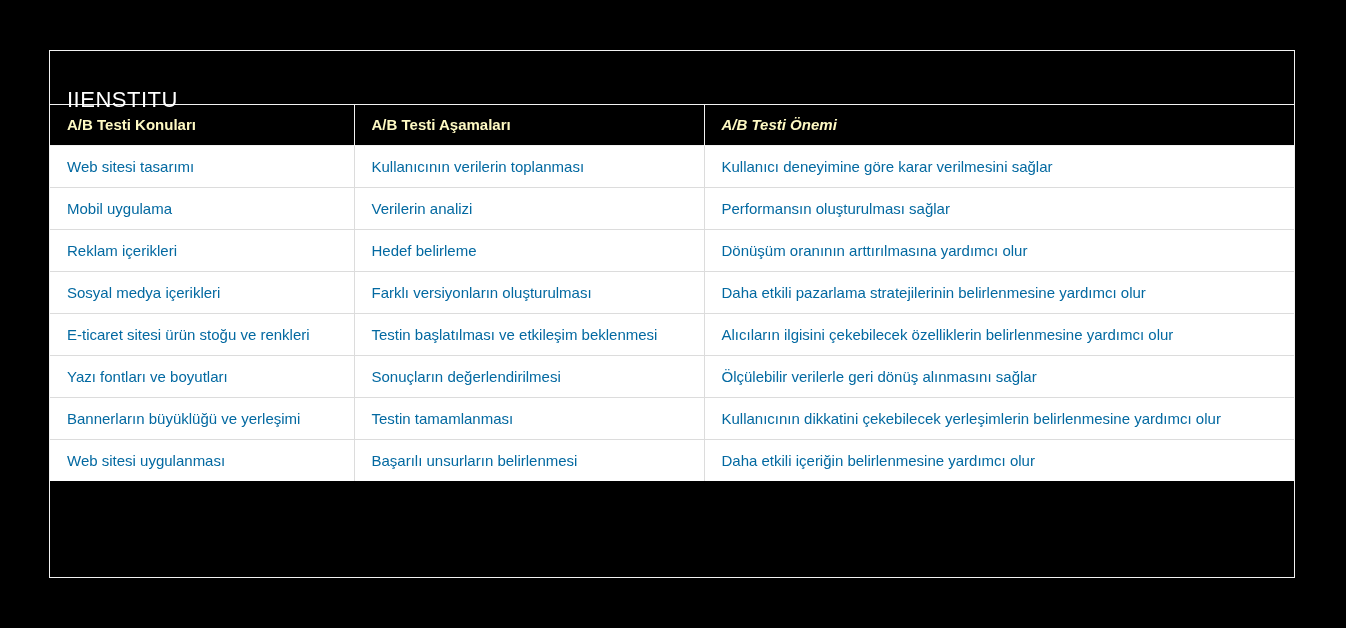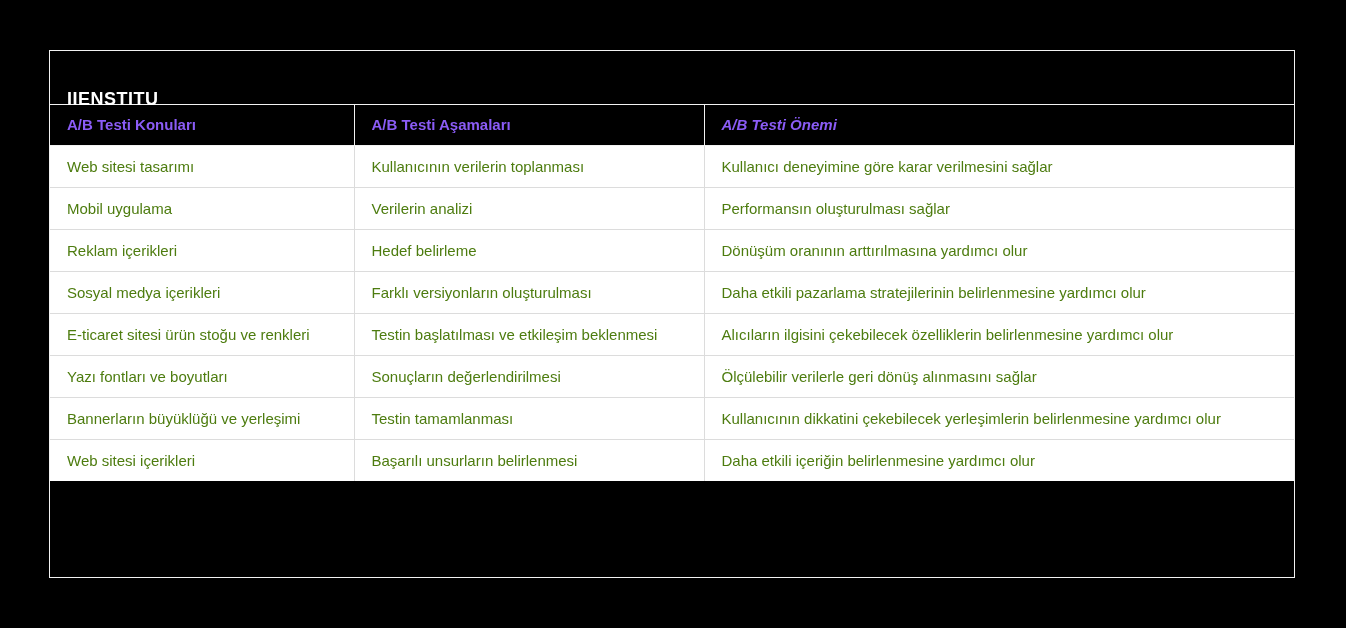--- a/index.html
+++ b/index.html
@@ -19,50 +19,50 @@
   .title-bar {
     height: 54px;
     background: #000000;
     border-bottom: 1px solid #f2f2f2;
     display: flex;
     align-items: center;
     padding-left: 17px;
   }
   .title-bar h1 {
     color: #ffffff;
-    font-size: 18px;
-    font-weight: 700;
+    font-size: 22px;
+    font-weight: 400;
     letter-spacing: 0.5px;
     margin-top: 44px;
   }
   table.data-table {
     width: 100%;
     border-collapse: collapse;
     table-layout: fixed;
   }
   table.data-table col.c1 { width: 304px; }
   table.data-table col.c2 { width: 350px; }
   table.data-table col.c3 { width: 590px; }
   table.data-table th {
     background: #000000;
-    color: #8b5cf6;
+    color: #fef9c3;
     font-size: 15px;
     font-weight: 700;
     text-align: left;
     height: 40px;
     padding: 0 10px 0 17px;
     border-right: 1px solid #f2f2f2;
     border-bottom: 1px solid #f2f2f2;
     white-space: nowrap;
     overflow: hidden;
   }
   table.data-table th:last-child { border-right: none; font-style: italic; }
   table.data-table td {
     background: #ffffff;
-    color: #4d7c0f;
+    color: #0369a1;
     font-size: 15px;
     font-weight: 400;
     text-align: left;
     height: 42px;
     padding: 0 10px 0 17px;
     border-right: 1px solid #dcdcdc;
     border-bottom: 1px solid #dcdcdc;
     white-space: nowrap;
     overflow: hidden;
   }
@@ -119,19 +119,19 @@
           <td>Yazı fontları ve boyutları</td>
           <td>Sonuçların değerlendirilmesi</td>
           <td>Ölçülebilir verilerle geri dönüş alınmasını sağlar</td>
         </tr>
         <tr>
           <td>Bannerların büyüklüğü ve yerleşimi</td>
           <td>Testin tamamlanması</td>
           <td>Kullanıcının dikkatini çekebilecek yerleşimlerin belirlenmesine yardımcı olur</td>
         </tr>
         <tr>
-          <td>Web sitesi içerikleri</td>
+          <td>Web sitesi uygulanması</td>
           <td>Başarılı unsurların belirlenmesi</td>
           <td>Daha etkili içeriğin belirlenmesine yardımcı olur</td>
         </tr>
       </tbody>
   </table>
 </div>
 
 </body></html>

